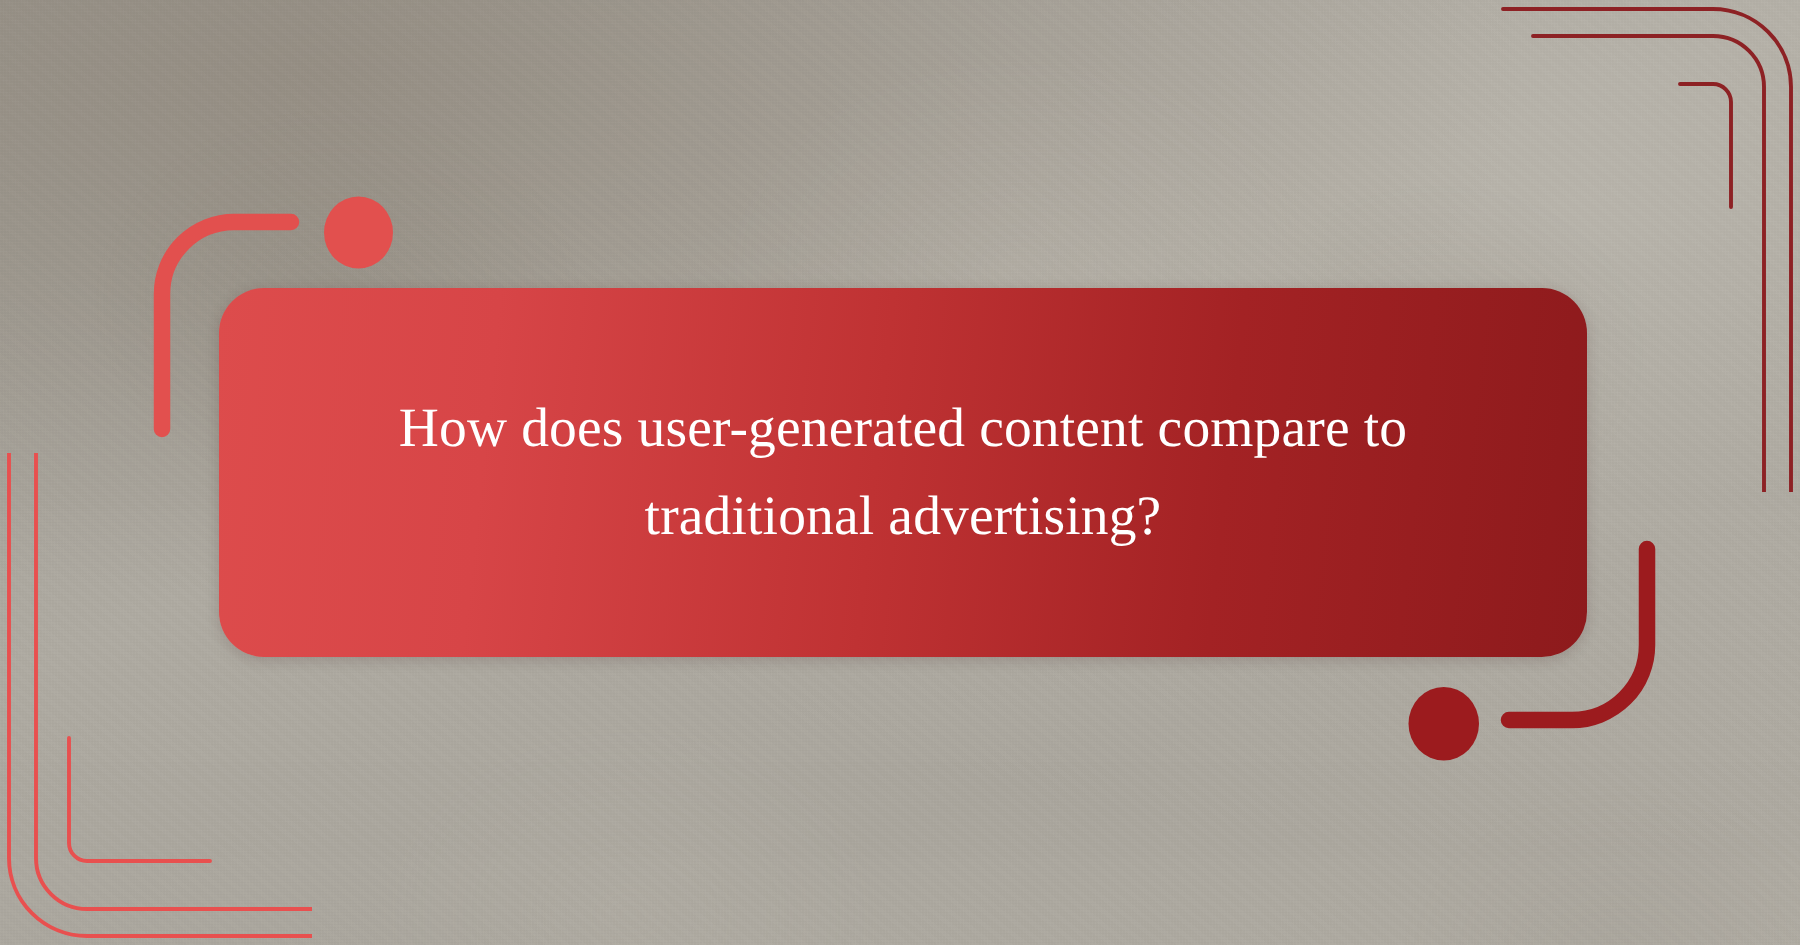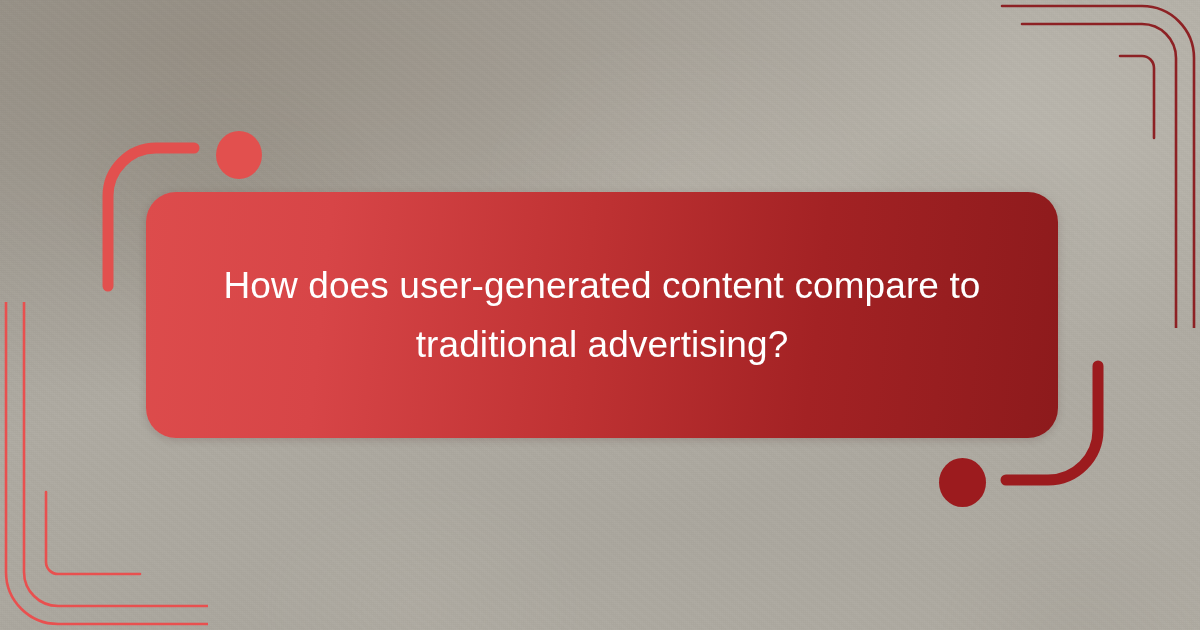--- a/index.html
+++ b/index.html
@@ -99,21 +99,21 @@
     justify-content: center;
     box-shadow: 0 2px 9px rgba(60,30,28,0.18);
   }
   .card-title {
     margin: 0;
     padding: 0 54px;
     width: 100%;
     box-sizing: border-box;
     text-align: center;
     color: #ffffff;
-    font-family: Liberation Sans, sans-serif;
+    font-family: Liberation Serif, serif;
     font-size: 37px;
     font-weight: 400;
     line-height: 59px;
     letter-spacing: 0.1px;
     text-rendering: optimizeLegibility;
   }
 </style>
 </head>
 <body>
 

